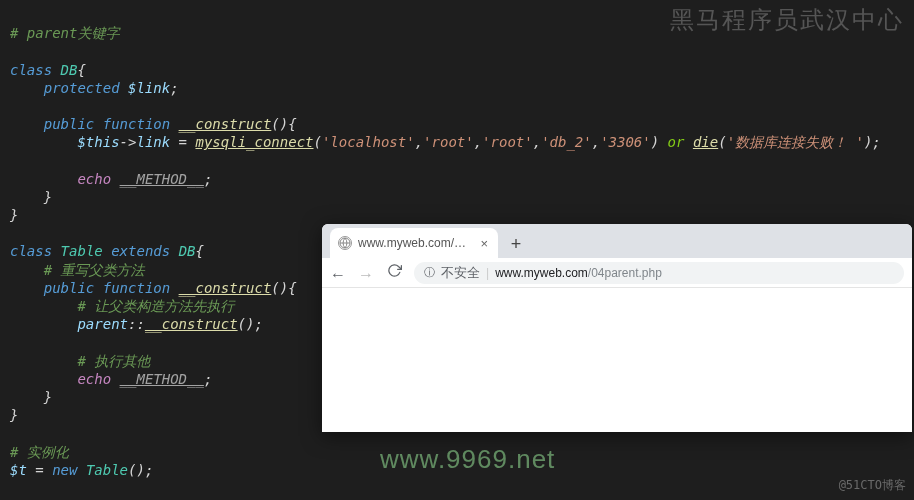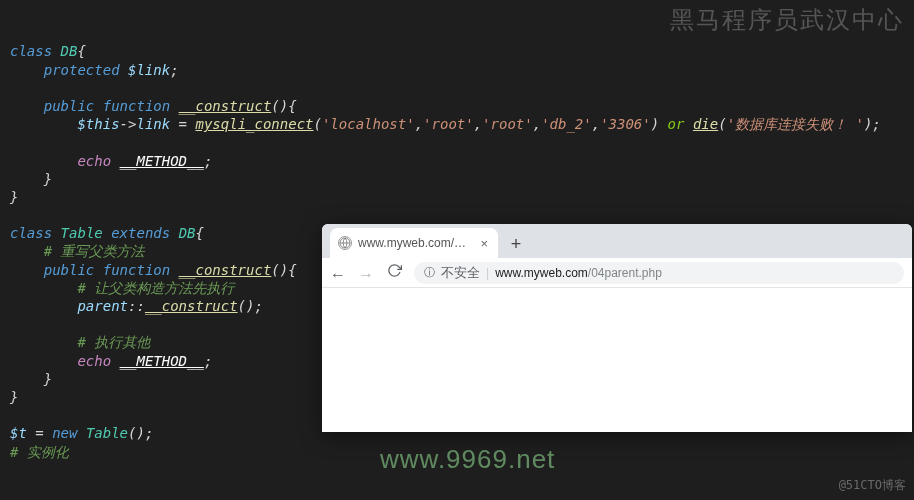--- a/index.html
+++ b/index.html
@@ -23,21 +23,21 @@
     .comment { color: #6a9955; }
     .keyword { color: #569cd6; font-style: italic; }
     .keyword2 { color: #c586c0; font-style: italic; }
     .class-name { color: #4ec9b0; font-style: italic; }
     .function-name { color: #dcdcaa; text-decoration: underline; }
     .variable { color: #9cdcfe; }
     .property { color: #9cdcfe; }
     .string { color: #ce9178; }
     .operator { color: #d4d4d4; }
     .paren { color: #d4d4d4; }
-    .constant { color: #ffffff; text-decoration: underline; }
+    .constant { color: #a3a3a3; text-decoration: underline; }
     .arrow { color: #d4d4d4; }
     .or-kw { color: #84cc16; font-style: italic; }
     .new-kw { color: #569cd6; }
     .parent-kw { color: #9cdcfe; font-style: italic; }
     .scope { color: #d4d4d4; }
 
     .watermark-tr {
       position: absolute;
       top: 4px;
       right: 10px;
@@ -164,20 +164,21 @@
     .cursor-i {
       display: inline-block;
       position: relative;
     }
   </style>
 </head>
 <body>
 
 <div class="editor">
   <div class="line"></div>
+  <div class="line"><span class="comment"># parent关键字</span></div>
   <div class="line"></div>
   <div class="line"><span class="keyword">class</span> <span class="class-name">DB</span><span class="paren">{</span></div>
   <div class="line">    <span class="keyword">protected</span> <span class="variable">$link</span><span class="operator">;</span></div>
   <div class="line"></div>
   <div class="line">    <span class="keyword">public</span> <span class="keyword">function</span> <span class="function-name">__construct</span><span class="paren">(){</span></div>
   <div class="line">        <span class="variable">$this</span><span class="arrow">-&gt;</span><span class="property">link</span> <span class="operator">=</span> <span class="function-name">mysqli_connect</span><span class="paren">(</span><span class="string">'localhost'</span><span class="operator">,</span><span class="string">'root'</span><span class="operator">,</span><span class="string">'root'</span><span class="operator">,</span><span class="string">'db_2'</span><span class="operator">,</span><span class="string">'3306'</span><span class="paren">)</span> <span class="or-kw">or</span> <span class="function-name">die</span><span class="paren">(</span><span class="string">'数据库连接失败！ '</span><span class="paren">);</span></div>
   <div class="line"></div>
   <div class="line">        <span class="keyword2">echo</span> <span class="constant">__METHOD__</span><span class="operator">;</span></div>
   <div class="line">    <span class="paren">}</span></div>
   <div class="line"><span class="paren">}</span></div>
@@ -186,22 +187,22 @@
   <div class="line">    <span class="comment"># 重写父类方法</span></div>
   <div class="line">    <span class="keyword">public</span> <span class="keyword">function</span> <span class="function-name">__construct</span><span class="paren">(){</span></div>
   <div class="line">        <span class="comment"># 让父类构造方法先执行</span></div>
   <div class="line">        <span class="parent-kw">parent</span><span class="scope">::</span><span class="function-name">__construct</span><span class="paren">();</span></div>
   <div class="line"></div>
   <div class="line">        <span class="comment"># 执行其他</span></div>
   <div class="line">        <span class="keyword2">echo</span> <span class="constant">__METHOD__</span><span class="operator">;</span></div>
   <div class="line">    <span class="paren">}</span></div>
   <div class="line"><span class="paren">}</span></div>
   <div class="line"></div>
+  <div class="line"><span class="comment"># 实例化</span></div>
   <div class="line"><span class="variable">$t</span> <span class="operator">=</span> <span class="new-kw">new</span> <span class="class-name">Table</span><span class="paren">();</span></div>
-  <div class="line"><span class="comment"># 实例化</span></div>
 </div>
 
 <div class="watermark-tr">黑马程序员武汉中心</div>
 
 <div class="browser">
   <div class="tab-bar">
     <div class="tab">
       <span class="favicon">
         <svg width="12" height="12" viewBox="0 0 24 24" fill="none" stroke="#888" stroke-width="2">
             <circle cx="12" cy="12" r="10"></circle>

